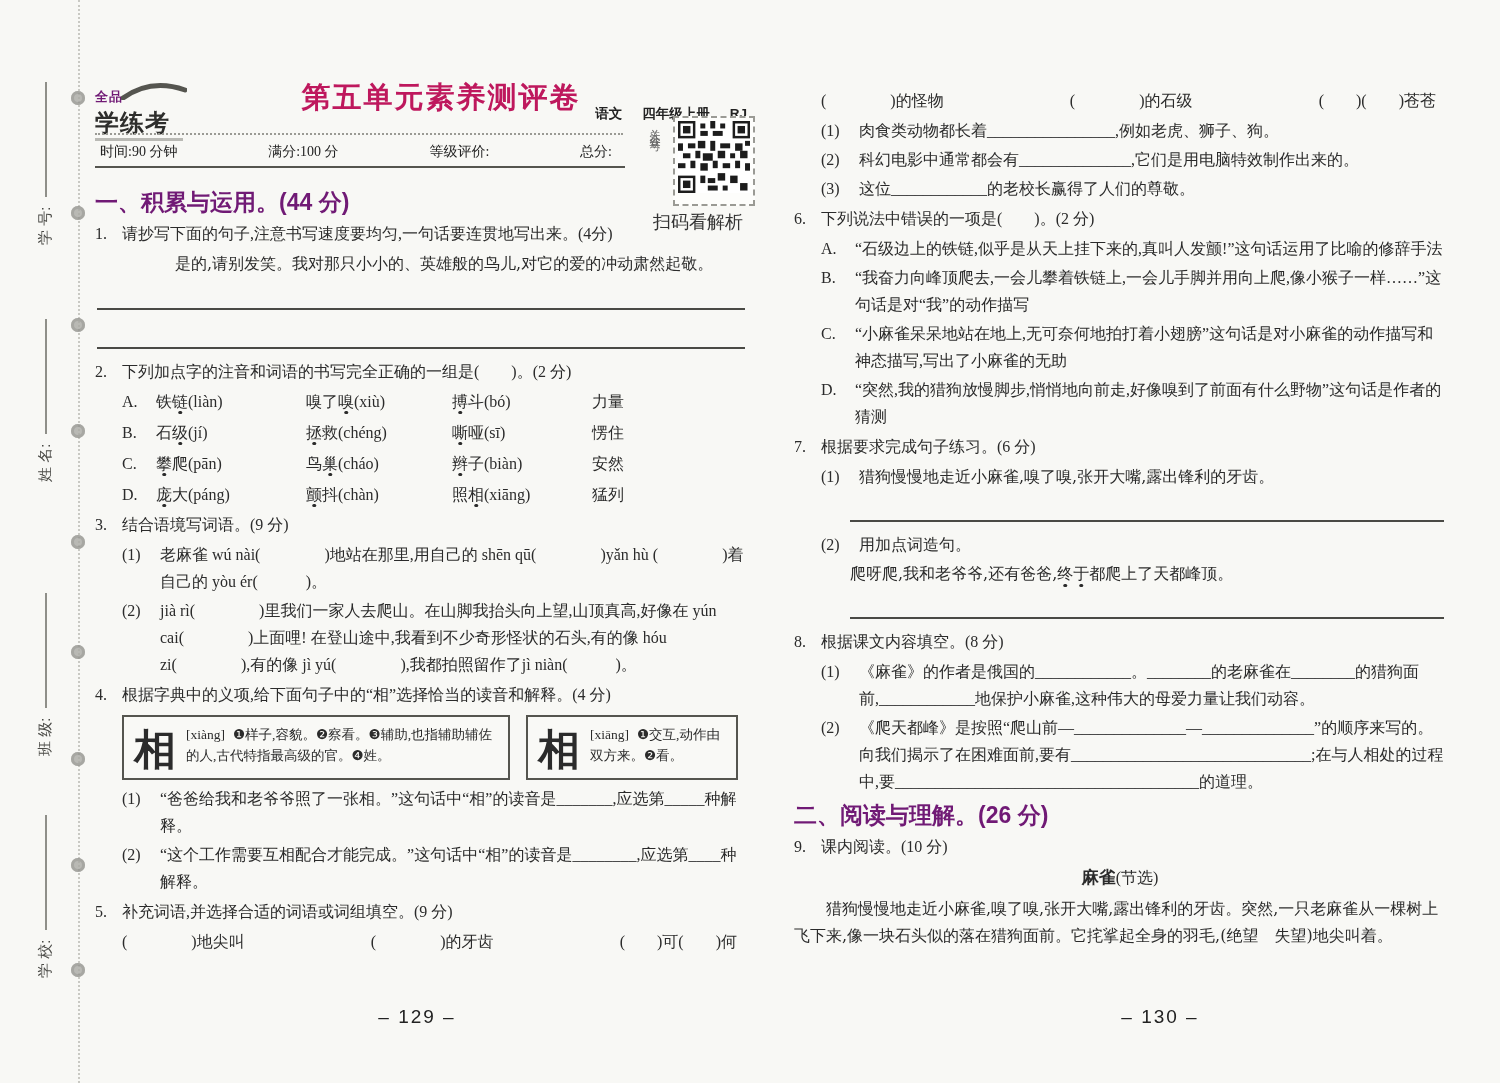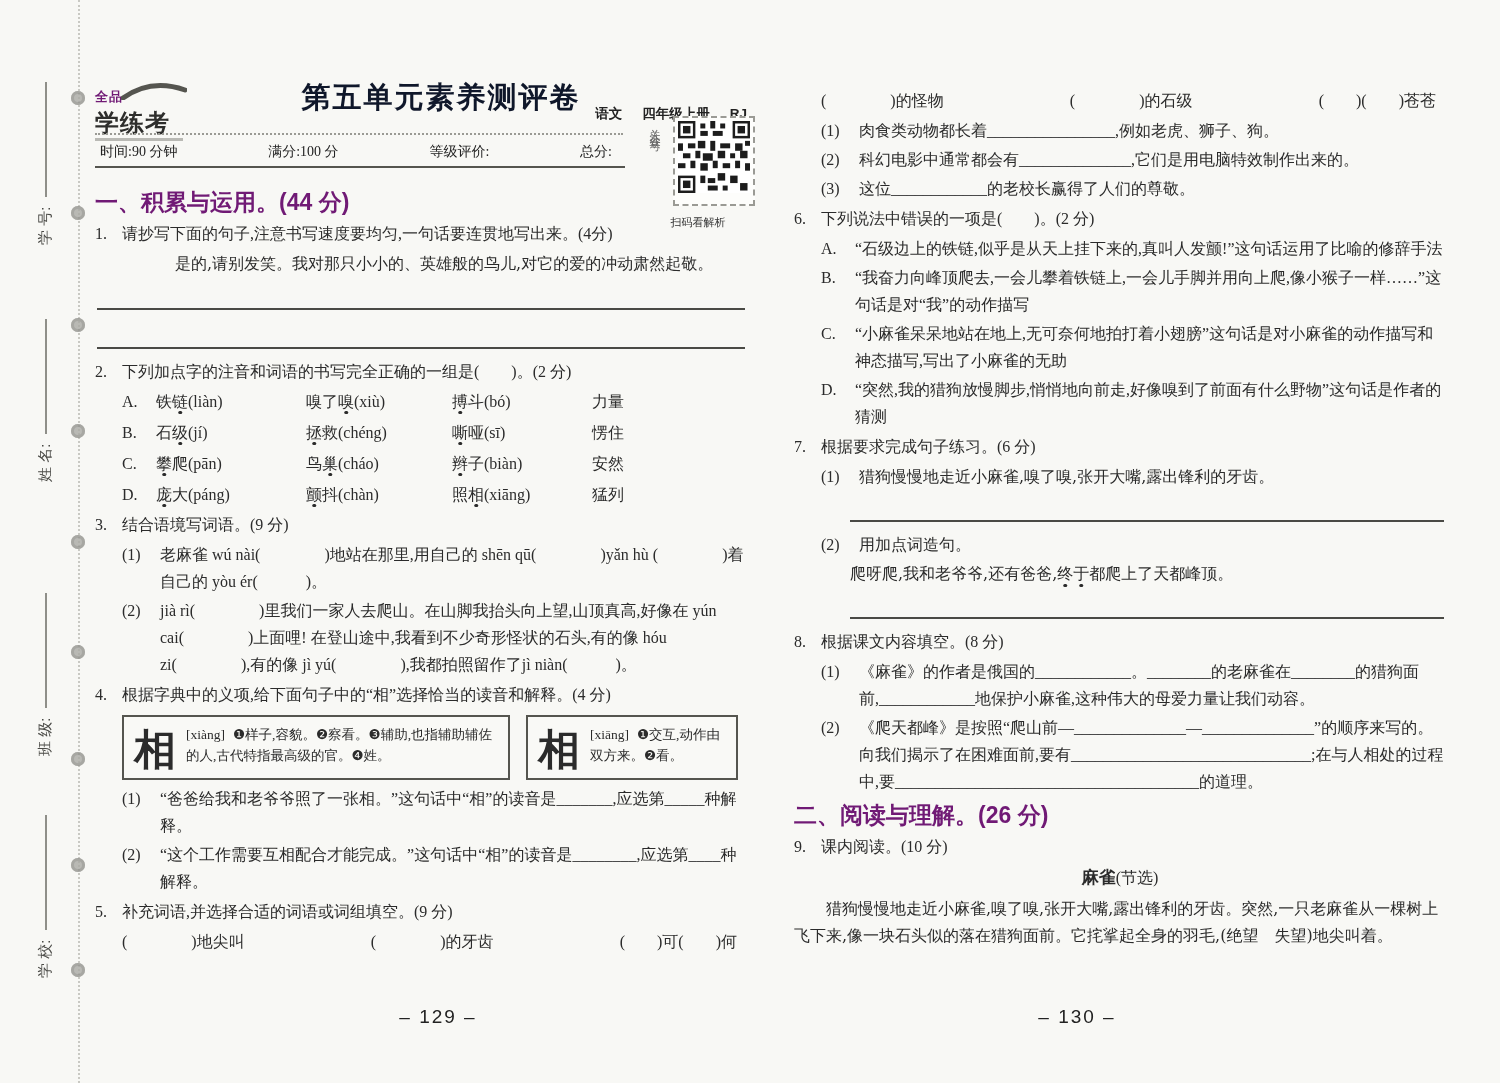--- a/index.html
+++ b/index.html
@@ -15,44 +15,44 @@
           display:flex;align-items:center;gap:10px;font-size:15px;color:#4a4a46;
           font-family:"Liberation Sans",sans-serif;white-space:nowrap;}
   .mline{display:inline-block;width:115px;height:1px;border-bottom:2px solid #8f8f89;}
 
   
   .page{position:absolute;top:80px;width:652px;font-size:16px;line-height:27px;}
   .page-left{left:95px;}
   .page-right{left:794px;top:84px;}
   .pfoot{position:absolute;top:1006px;width:652px;text-align:center;font-size:19px;
          font-family:"Liberation Sans",sans-serif;color:#222;letter-spacing:2px;}
-  .pfoot-left{left:112px;} .pfoot-right{left:751px;}
+  .pfoot-left{left:91px;} .pfoot-right{left:834px;}
 
   
   .phead{position:relative;height:102px;}
   .logo{position:absolute;left:0;top:2px;width:96px;}
   .logo-top{display:inline-block;font-family:"Liberation Sans",sans-serif;font-weight:bold;
             font-size:13px;color:#701a75;letter-spacing:1px;}
   .swoosh{position:absolute;left:26px;top:0;}
   .logo-main{font-family:"Liberation Sans",sans-serif;font-weight:700;font-size:24px;
              color:#2e2e2c;letter-spacing:1px;line-height:26px;}
   .logo-bar{width:88px;height:3px;background:#b9b9b4;margin-top:2px;}
   .htitle{position:absolute;left:110px;right:70px;top:4px;text-align:center;
-          font-size:29px;font-weight:bold;letter-spacing:2px;color:#0f172a;}
+          font-size:29px;font-weight:bold;letter-spacing:2px;color:#be185d;}
   .subject{position:absolute;right:0;top:20px;display:flex;gap:20px;
            font-family:"Liberation Sans",sans-serif;font-weight:bold;font-size:13.5px;color:#222;}
   .meta-dotted{position:absolute;left:0;top:53px;width:528px;border-top:2px dotted #9a9a94;}
   .meta-row{position:absolute;left:5px;top:58px;width:512px;display:flex;
             justify-content:space-between;font-size:14px;color:#222;}
   .meta-solid{position:absolute;left:0;top:86px;width:530px;border-top:2px solid #55554f;}
   .qr-wrap{position:absolute;right:-8px;top:36px;display:flex;flex-direction:column;align-items:center;}
   .qr-row{display:flex;align-items:flex-start;gap:5px;}
   .qr-side{writing-mode:vertical-rl;font-size:11px;color:#666;letter-spacing:3px;margin-top:4px;}
   .qr-box{border:2px dashed #9a9a94;padding:3px;background:#fdfdfb;}
-  .qr-below{font-size:11px;color:#333;margin-top:3px;font-family:"Liberation Sans",sans-serif;}
+  .qr-below{font-size:18px;color:#333;margin-top:3px;font-family:"Liberation Sans",sans-serif;}
 
   
   .sec{font-family:"Liberation Sans",sans-serif;font-weight:bold;font-size:23px;
        color:#701a75;margin:7px 0 4px;}
   .q{display:flex;margin:3px 0;} .qn{flex:none;width:27px;} .qt{flex:1;}
   .sub{display:flex;margin:2px 0;padding-left:27px;} .sn{flex:none;width:38px;} .st{flex:1;}
   .kai{text-indent:5em;margin:3px 0;font-family:"DejaVu Serif",serif;}
   .kai2{padding-left:56px;margin:2px 0;font-family:"DejaVu Serif",serif;}
   .kaipar{text-indent:2em;margin:3px 0;font-family:"DejaVu Serif",serif;}
   .sub.kai-sub .st{font-family:"DejaVu Serif",serif;}

